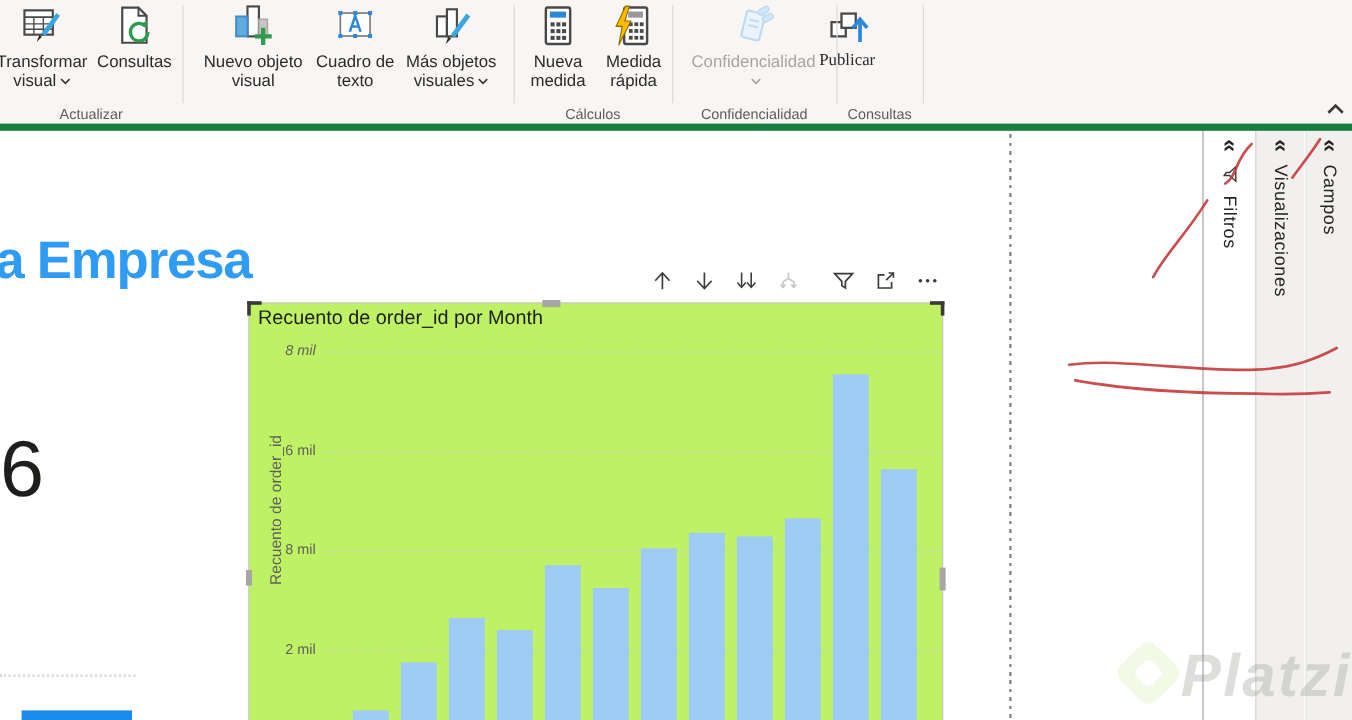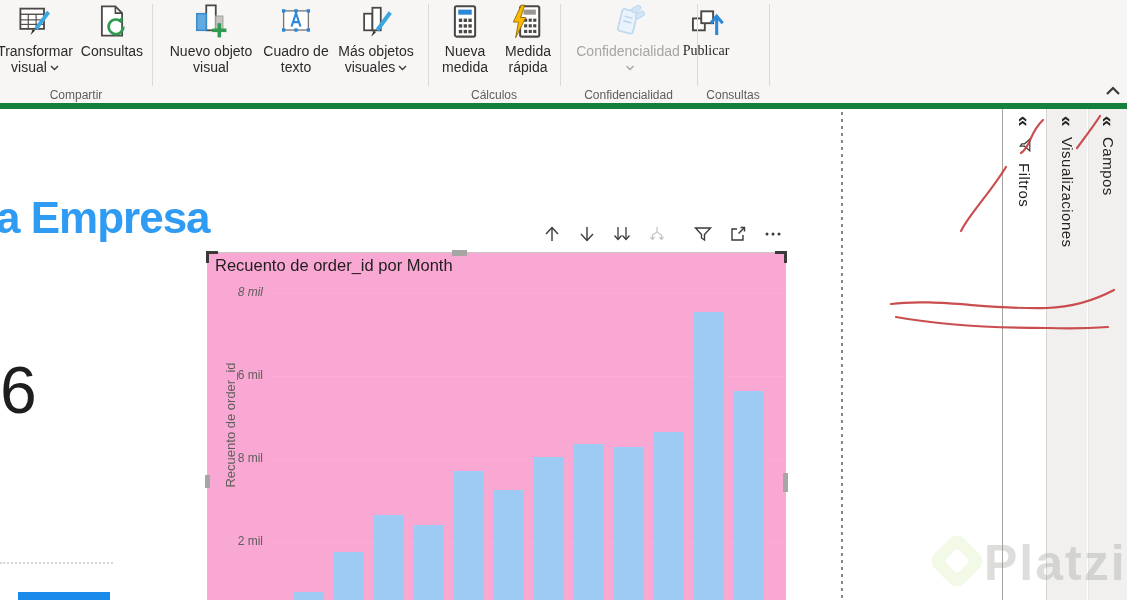--- a/index.html
+++ b/index.html
@@ -21,21 +21,21 @@
   
   #heading{position:absolute;left:-4px;top:193px;font-size:44px;font-weight:700;
            letter-spacing:-1px;color:#2F9BF2;white-space:nowrap;}
   #bignum{position:absolute;left:0px;top:352px;font-size:66px;font-weight:500;
           letter-spacing:11px;color:#1F1E1D;}
   #card-divider{position:absolute;left:0;top:562px;width:113px;border-top:2px dotted #D9D7D5;}
   #blue-bar{position:absolute;left:18px;top:592px;width:92px;height:10px;background:#1A8BEA;}
   #page-edge{position:absolute;left:841px;top:105px;width:2px;height:495px;
              background:repeating-linear-gradient(to bottom,#8A8886 0 3px,transparent 3px 7px);}
   
-  #visual{position:absolute;left:207px;top:252px;width:579px;height:348px;background:#f9a8d4;
+  #visual{position:absolute;left:207px;top:252px;width:579px;height:348px;background:#bef264;
           border:1px solid #C9C7C5;border-bottom:none;box-sizing:border-box;}
   #vtitle{position:absolute;left:7px;top:3px;margin:0;font-size:16.5px;font-weight:400;
           color:#1F1E1D;white-space:nowrap;}
   #ylabel{position:absolute;left:22px;top:172px;transform:translate(-50%,-50%) rotate(-90deg);
           font-size:13px;color:#605E5C;white-space:nowrap;}
   #plot{position:absolute;left:0;top:0;width:100%;height:100%;}
   .gl{position:absolute;left:61px;width:515px;height:0;border-top:1px dotted #CFCDCB;}
   .gtick{position:absolute;left:8px;width:47px;text-align:right;font-size:12px;color:#605E5C;}
   .bar{position:absolute;width:30px;}
   .vh{position:absolute;top:-29px;right:2px;display:flex;align-items:center;}
@@ -49,21 +49,21 @@
   .pane{position:absolute;top:104px;height:496px;box-sizing:border-box;display:flex;
         flex-direction:column;align-items:center;padding-top:12px;z-index:4;cursor:pointer;}
   #pane-filtros{left:1002px;width:44px;background:#fff;border-left:1px solid #A6A4A2;}
   #pane-vis{left:1046px;width:41px;background:#F1F0EF;border-left:1px solid #D7D5D3;}
   #pane-campos{left:1088px;width:39px;background:#F1F0EF;border-left:1px solid #E7E5E3;}
   .chev{writing-mode:vertical-rl;font-size:19px;font-weight:700;color:#252423;line-height:1;}
   .ptitle{writing-mode:vertical-rl;font-size:15px;color:#252423;letter-spacing:0.5px;
           margin-top:10px;white-space:nowrap;}
   .pfunnel{margin-top:10px;transform:rotate(90deg);height:16px;}
   
-  #wm{position:absolute;left:920px;top:528px;width:207px;height:72px;z-index:6;pointer-events:none;}
+  #wm{position:absolute;left:920px;top:528px;width:207px;height:72px;z-index:6;pointer-events:none;font-style:italic;}
   #wm-logo{position:absolute;left:16px;top:12px;width:42px;height:42px;transform:rotate(45deg);
            background:rgba(154,203,60,0.12);border-radius:10px;}
   #wm-logo::after{content:"";position:absolute;left:12px;top:12px;right:12px;bottom:12px;
            background:#fff;border-radius:4px;}
   #wm-text{position:absolute;left:64px;top:6px;font-size:50px;font-weight:700;
            color:rgba(150,148,145,0.32);letter-spacing:2px;}
   
   #ink{position:absolute;left:0;top:0;z-index:9;pointer-events:none;}
 </style>
 </head>
@@ -224,21 +224,21 @@
     </span>
     <span class="rline"><span>Publicar</span></span>
   </div>
 
   <div class="rsep" style="left:152px"></div>
   <div class="rsep" style="left:428px"></div>
   <div class="rsep" style="left:560px"></div>
   <div class="rsep" style="left:697px"></div>
   <div class="rsep" style="left:769px"></div>
 
-  <div class="rgl" style="left:0;width:152px">Compartir</div>
+  <div class="rgl" style="left:0;width:152px">Actualizar</div>
   <div class="rgl" style="left:428px;width:132px">Cálculos</div>
   <div class="rgl" style="left:560px;width:137px">Confidencialidad</div>
   <div class="rgl" style="left:697px;width:72px">Consultas</div>
 
   <button id="ribbon-collapse">
     <svg width="16" height="10" viewBox="0 0 16 10">
         <polyline points="2,8 8,2 14,8" fill="none" stroke="#3B3A39" stroke-width="2.2"></polyline>
       </svg>
   </button>
 </header>

